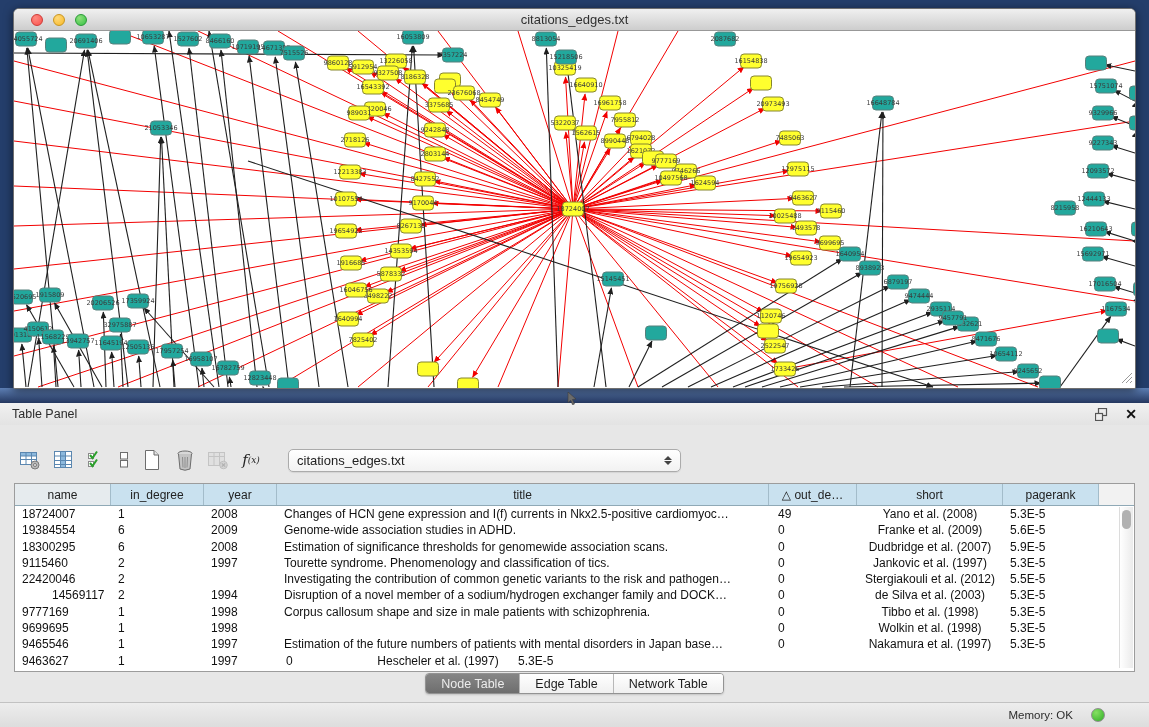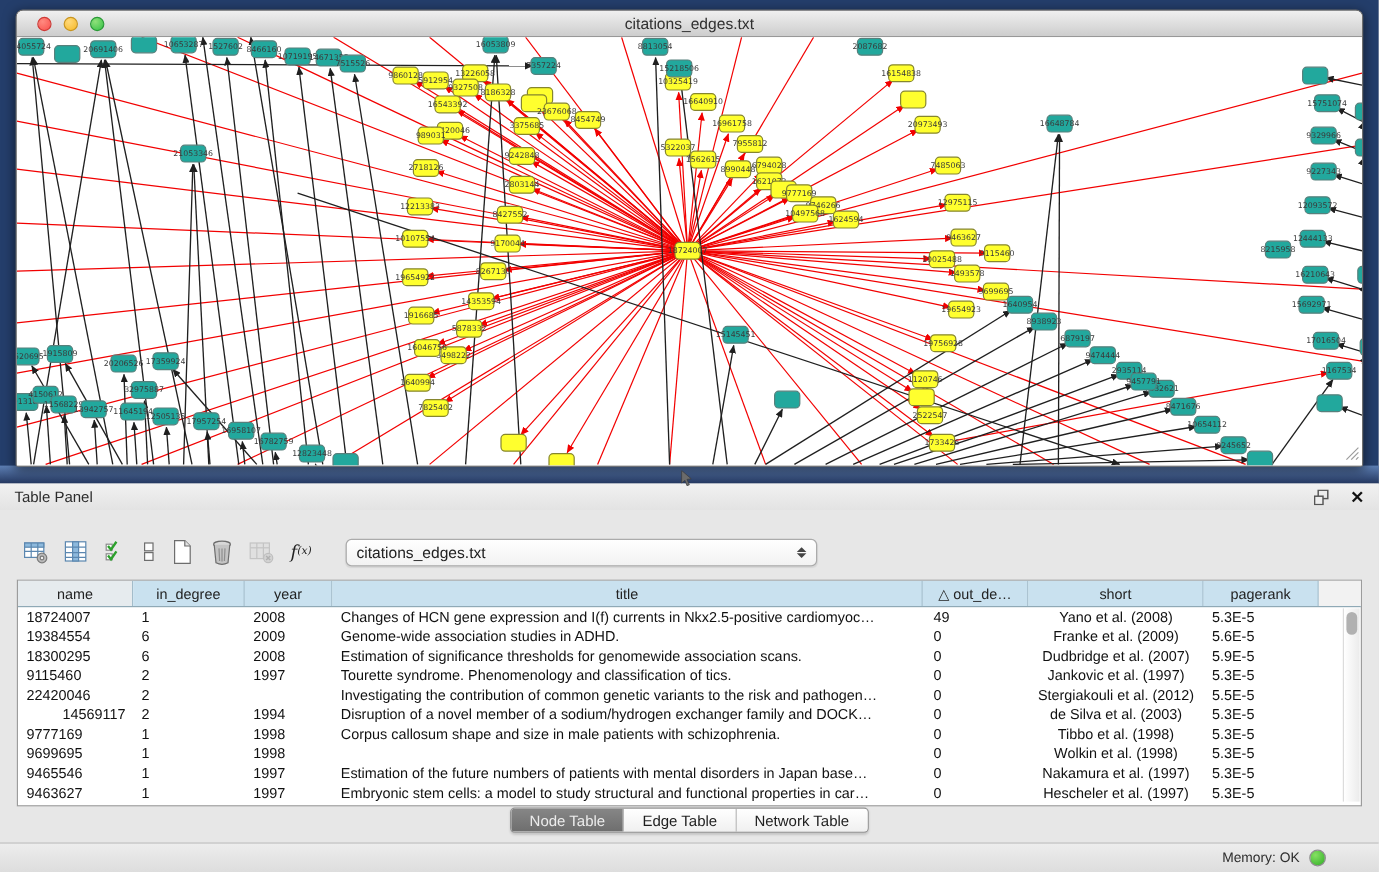--- a/index.html
+++ b/index.html
@@ -72,21 +72,21 @@
   .tabs-row { position:absolute; top:270px; left:0; width:100%; display:flex; justify-content:center; }
   .seg { display:flex; height:21px; border:1px solid #939393; border-radius:4px; overflow:hidden;
     background:#fff; box-shadow:0 1px 2px rgba(0,0,0,.15); }
   .seg .tab { font-size:12.5px; padding:0 15px; display:flex; align-items:center;
     background:linear-gradient(#ffffff,#f0f0f0); color:#1d1d1d; border-left:1px solid #b8b8b8; cursor:default; }
   .seg .tab:first-child { border-left:none; }
   .seg .tab.active { background:linear-gradient(#868686,#6e6e6e); color:#ececec; }
 
   .statusbar { position:absolute; bottom:0; left:0; width:100%; height:25px;
     background:linear-gradient(#ededed,#dddddd); border-top:1px solid #c2c2c2;
-    display:flex; align-items:center; justify-content:flex-end; gap:8px;
+    display:flex; align-items:center; justify-content:flex-end; gap:18px;
     padding-right:44px; font-size:11.5px; color:#2d2d2d; }
   .memdot { width:14px; height:14px; border-radius:50%;
     background:radial-gradient(circle at 35% 30%,#86e063,#2fae25); border:1px solid #8e8e8e; }
 </style>
 </head>
 <body>
 
 <div class="desktop"></div>
 <div class="desktop-strip"></div>
 
@@ -689,21 +689,20 @@
           <div class="td c2" style="width: 73px;">1997</div>
           <div class="td c3" style="width: 492px;">Estimation of the future numbers of patients with mental disorders in Japan base…</div>
           <div class="td c4" style="width: 88px;">0</div>
           <div class="td c5" style="width: 146px;">Nakamura et al. (1997)</div>
           <div class="td c6" style="width: 96px;">5.3E-5</div>
         </div>
         <div class="tr">
           <div class="td c0" style="width: 96px;">9463627</div>
           <div class="td c1" style="width: 93px;">1</div>
           <div class="td c2" style="width: 73px;">1997</div>
-          <div class="td c3" style="width: 492px;">Embryonic stem cells: a model to study structural and functional properties in car…</div>
           <div class="td c4" style="width: 88px;">0</div>
           <div class="td c5" style="width: 146px;">Hescheler et al. (1997)</div>
           <div class="td c6" style="width: 96px;">5.3E-5</div>
         </div>
       </div>
     <div class="vscroll">
       <div class="vthumb"></div>
     </div>
   </div>
 

